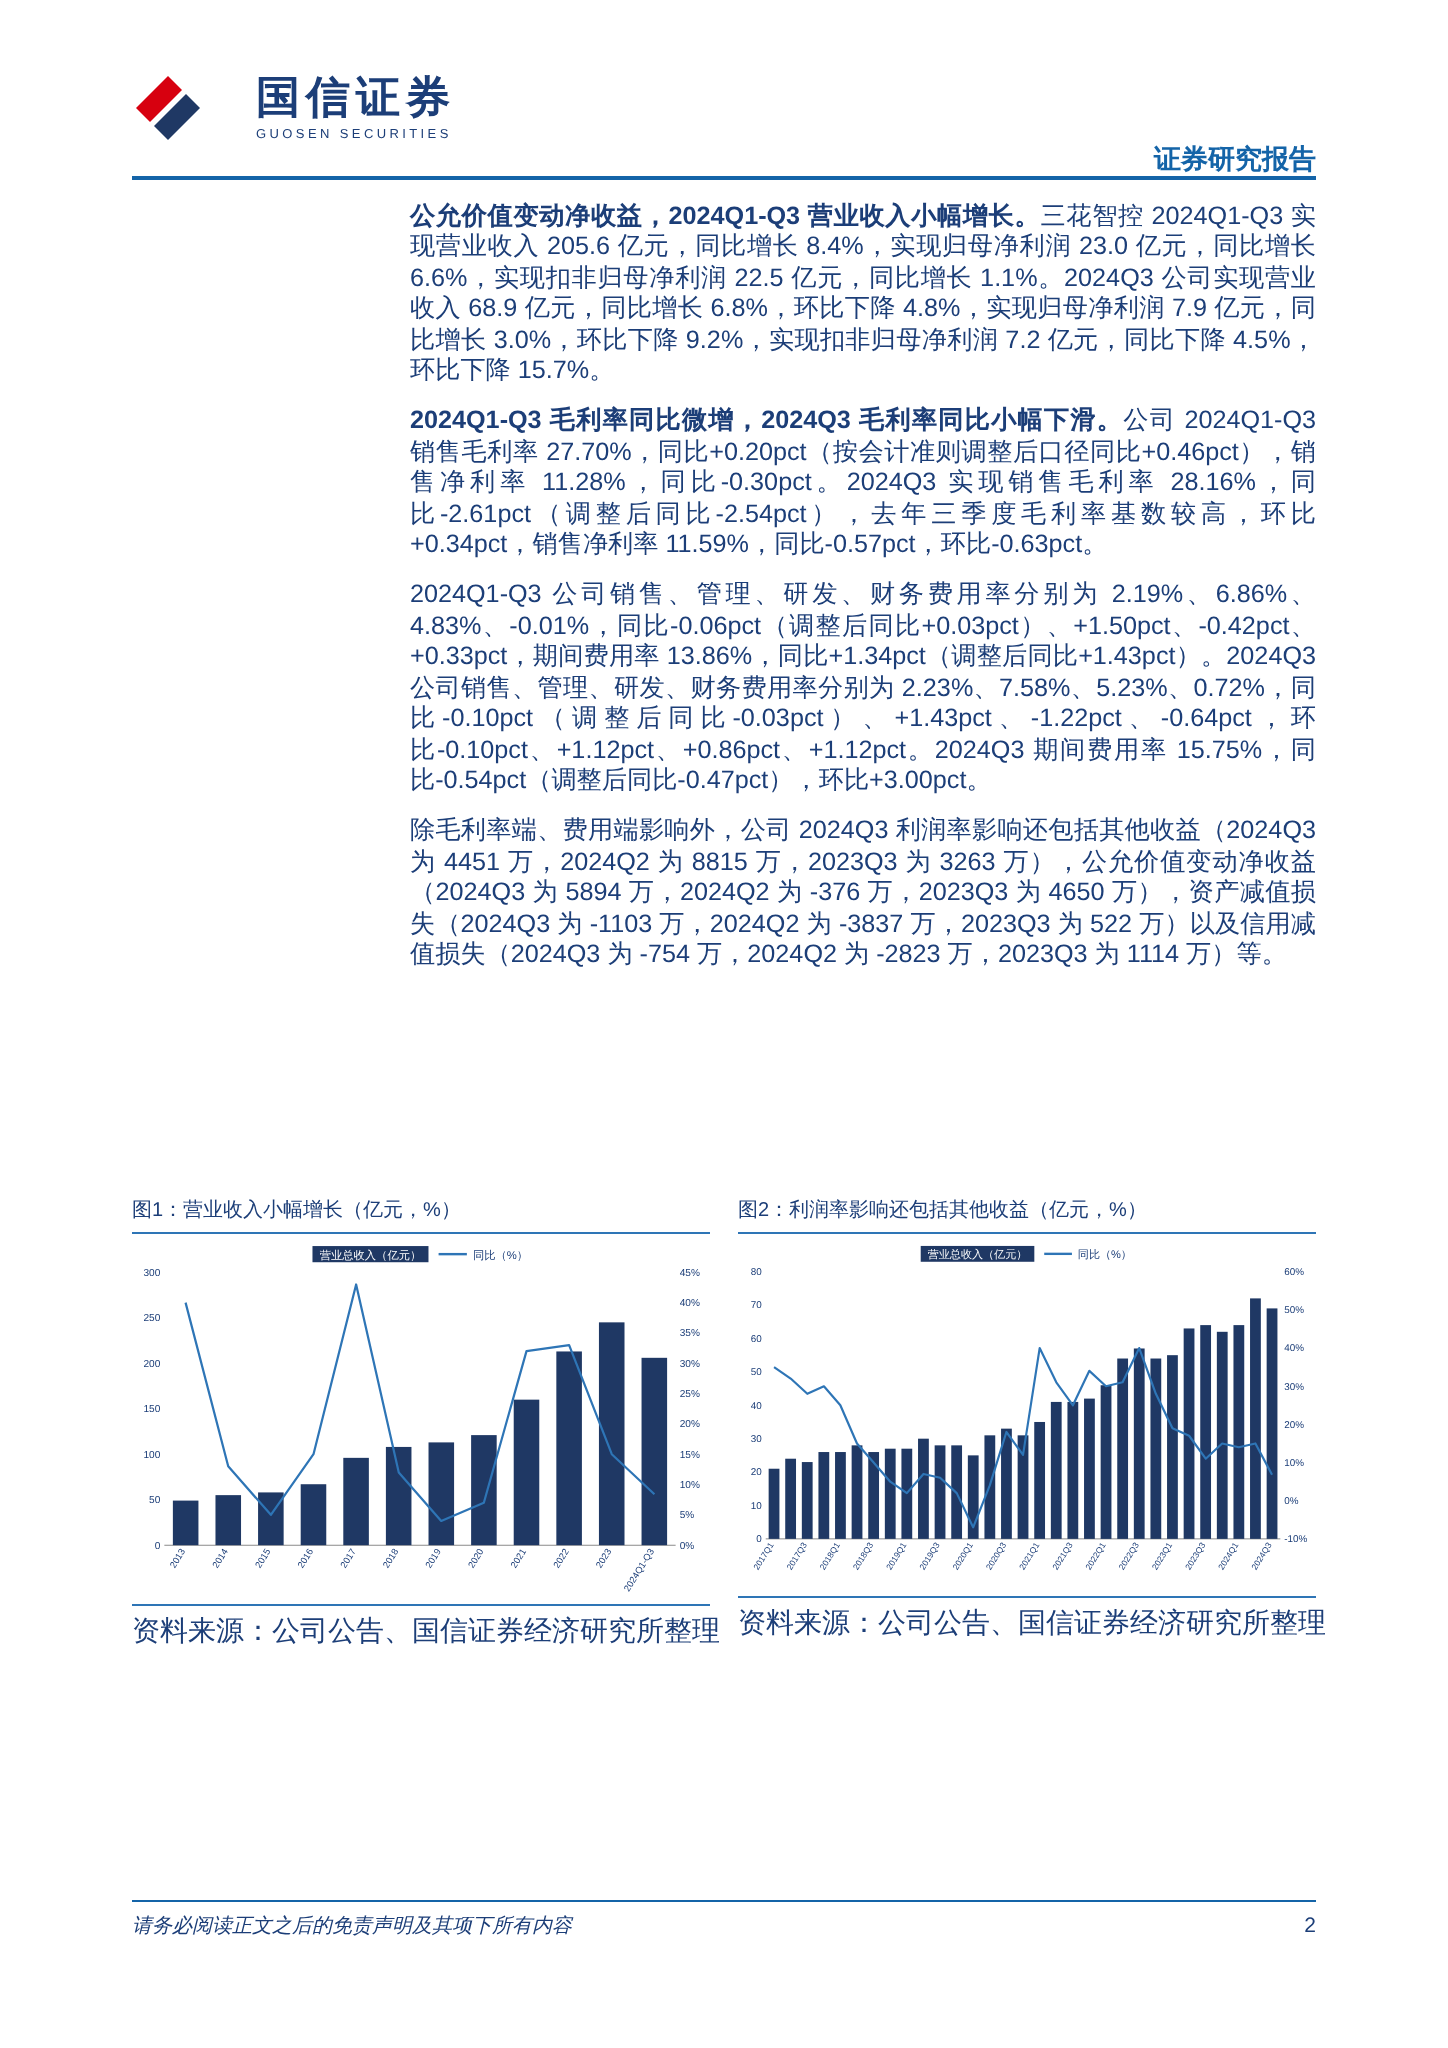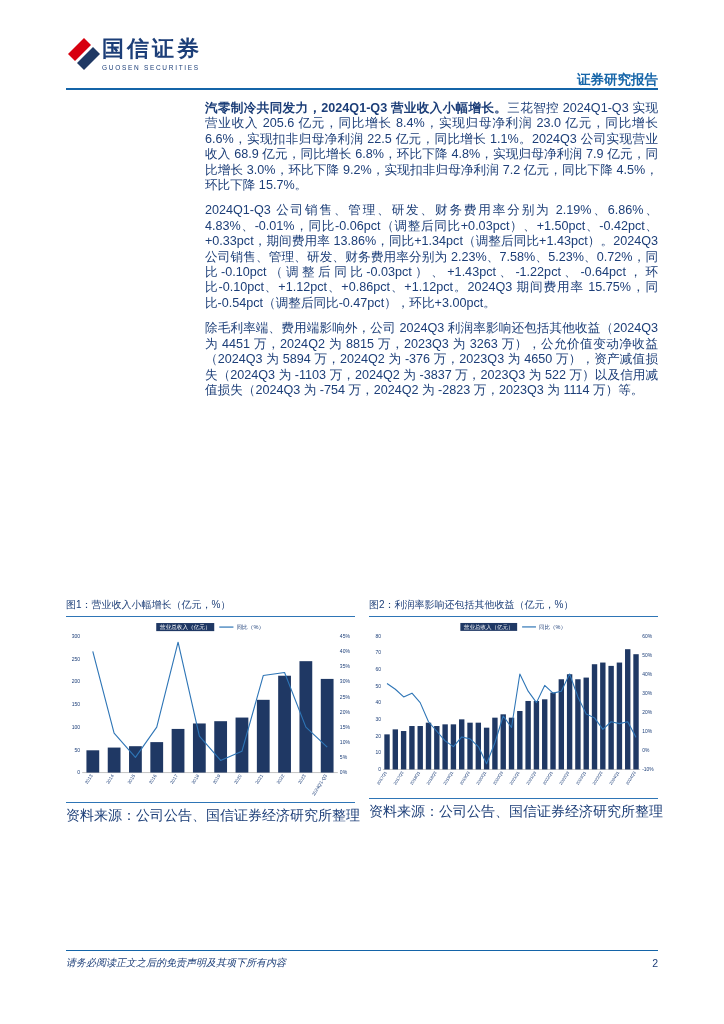--- a/index.html
+++ b/index.html
@@ -8,21 +8,21 @@
     --bar:#1F3864;
     --line:#2E75B6;
     --red:#D7000F;
   }
   *{margin:0;padding:0;box-sizing:border-box}
   html,body{background:#fff}
   body{font-family:"Liberation Sans","DejaVu Sans",sans-serif}
   .page{position:relative;width:724px;height:1024px;background:#ffffff;overflow:hidden}
 
   .header{position:absolute;left:66px;right:66px;top:36px;display:flex;justify-content:space-between;align-items:flex-start}
-  .brand{display:flex;gap:0;align-items:center}
+  .brand{display:flex;gap:26px;align-items:center}
   .brand-text{display:flex;flex-direction:column}
   .brand-cn{font-size:22px;font-weight:bold;color:var(--navy);letter-spacing:3px;line-height:1.1}
   .brand-en{font-size:6.5px;color:var(--navy);letter-spacing:1.7px;margin-top:3px}
   .report-type{font-size:13.5px;font-weight:600;color:var(--accent);margin-top:35px}
   .header-rule{position:absolute;left:66px;right:66px;top:88px;border-top:2.5px solid var(--accent)}
 
   .body-text{position:absolute;left:205px;right:66px;top:101px;color:var(--navy);
              font-size:12.6px;line-height:15.4px;text-align:justify}
   .body-text p{margin-bottom:10px}
   .body-text b{font-weight:bold}
@@ -53,21 +53,22 @@
       <div class="brand-text">
         <div class="brand-cn">国信证券</div>
         <div class="brand-en">GUOSEN SECURITIES</div>
       </div>
     </div>
     <div class="report-type">证券研究报告</div>
   </header>
   <div class="header-rule"></div>
 
   <main class="body-text">
-    <p><b>汽零制冷共同发力，2024Q1-Q3 营业收入小幅增长。</b><span>三花智控 2024Q1-Q3 实现营业收入 205.6 亿元，同比增长 8.4%，实现归母净利润 23.0 亿元，同比增长 6.6%，实现扣非归母净利润 22.5 亿元，同比增长 1.1%。2024Q3 公司实现营业收入 68.9 亿元，同比增长 6.8%，环比下降 4.8%，实现归母净利润 7.9 亿元，同比增长 3.0%，环比下降 9.2%，实现扣非归母净利润 7.2 亿元，同比下降 4.5%，环比下降 15.7%。</span></p>
+    <p><b>公允价值变动净收益，2024Q1-Q3 营业收入小幅增长。</b><span>三花智控 2024Q1-Q3 实现营业收入 205.6 亿元，同比增长 8.4%，实现归母净利润 23.0 亿元，同比增长 6.6%，实现扣非归母净利润 22.5 亿元，同比增长 1.1%。2024Q3 公司实现营业收入 68.9 亿元，同比增长 6.8%，环比下降 4.8%，实现归母净利润 7.9 亿元，同比增长 3.0%，环比下降 9.2%，实现扣非归母净利润 7.2 亿元，同比下降 4.5%，环比下降 15.7%。</span></p>
+    <p><b>2024Q1-Q3 毛利率同比微增，2024Q3 毛利率同比小幅下滑。</b><span>公司 2024Q1-Q3 销售毛利率 27.70%，同比+0.20pct（按会计准则调整后口径同比+0.46pct），销售净利率 11.28%，同比-0.30pct。2024Q3 实现销售毛利率 28.16%，同比-2.61pct（调整后同比-2.54pct），去年三季度毛利率基数较高，环比+0.34pct，销售净利率 11.59%，同比-0.57pct，环比-0.63pct。</span></p>
     <p><b></b><span>2024Q1-Q3 公司销售、管理、研发、财务费用率分别为 2.19%、6.86%、4.83%、-0.01%，同比-0.06pct（调整后同比+0.03pct）、+1.50pct、-0.42pct、+0.33pct，期间费用率 13.86%，同比+1.34pct（调整后同比+1.43pct）。2024Q3 公司销售、管理、研发、财务费用率分别为 2.23%、7.58%、5.23%、0.72%，同比-0.10pct（调整后同比-0.03pct）、+1.43pct、-1.22pct、-0.64pct，环比-0.10pct、+1.12pct、+0.86pct、+1.12pct。2024Q3 期间费用率 15.75%，同比-0.54pct（调整后同比-0.47pct），环比+3.00pct。</span></p>
     <p><b></b><span>除毛利率端、费用端影响外，公司 2024Q3 利润率影响还包括其他收益（2024Q3 为 4451 万，2024Q2 为 8815 万，2023Q3 为 3263 万），公允价值变动净收益（2024Q3 为 5894 万，2024Q2 为 -376 万，2023Q3 为 4650 万），资产减值损失（2024Q3 为 -1103 万，2024Q2 为 -3837 万，2023Q3 为 522 万）以及信用减值损失（2024Q3 为 -754 万，2024Q2 为 -2823 万，2023Q3 为 1114 万）等。</span></p>
   </main>
 
   <section class="figures">
     <figure>
       <figcaption class="fig-title">图1：营业收入小幅增长（亿元，%）</figcaption>
       <svg id="chart1" class="chart" role="img" viewBox="0 0 286 178">
           <text x="14" y="152.7" font-size="5" fill="#1C3E78" text-anchor="end">0</text>
           <text x="14" y="130.2" font-size="5" fill="#1C3E78" text-anchor="end">50</text>

